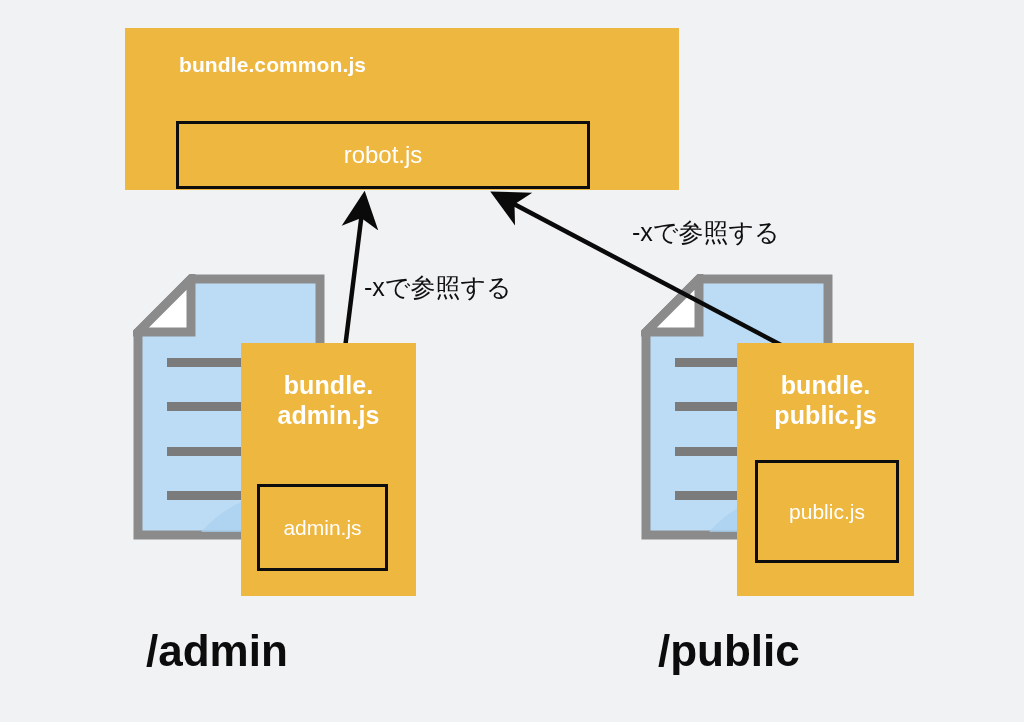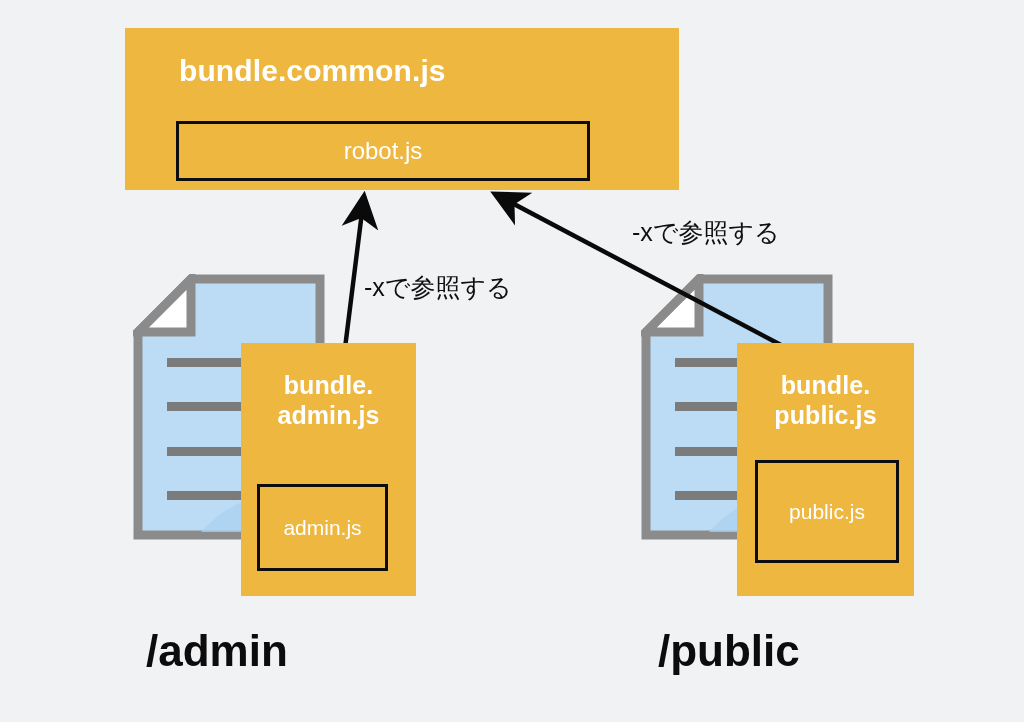--- a/index.html
+++ b/index.html
@@ -49,27 +49,27 @@
   
   #bundle-common {
     left: 125px;
     top: 28px;
     width: 554px;
     height: 162px;
   }
   #bundle-common-title {
     left: 54px;
     top: 25px;
-    font-size: 30px;
+    font-size: 21px;
   }
   #robot-box {
     left: 51px;
     top: 93px;
     width: 414px;
-    height: 60px;
+    height: 68px;
   }
   #robot-box .inner-label { font-size: 24px; }
 
   
   .doc {
     position: absolute;
     width: 192px;
     height: 266px;
   }
 

